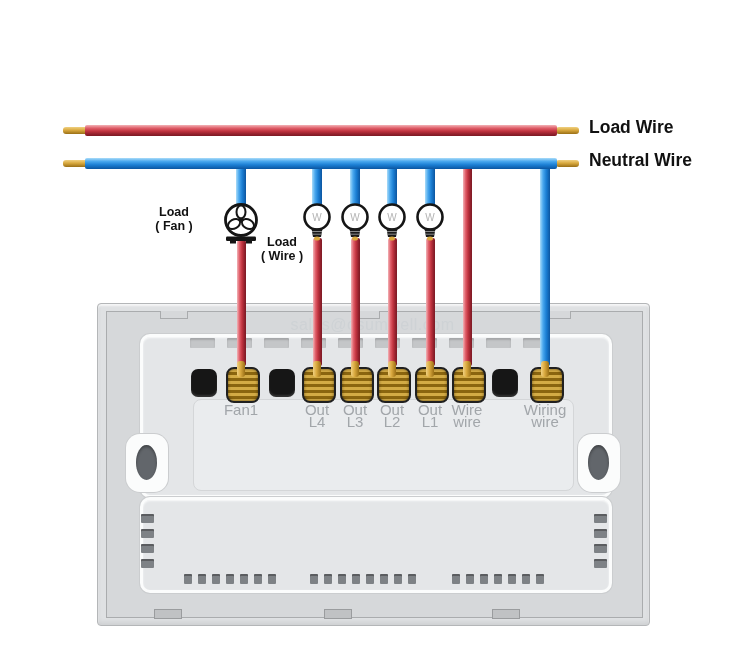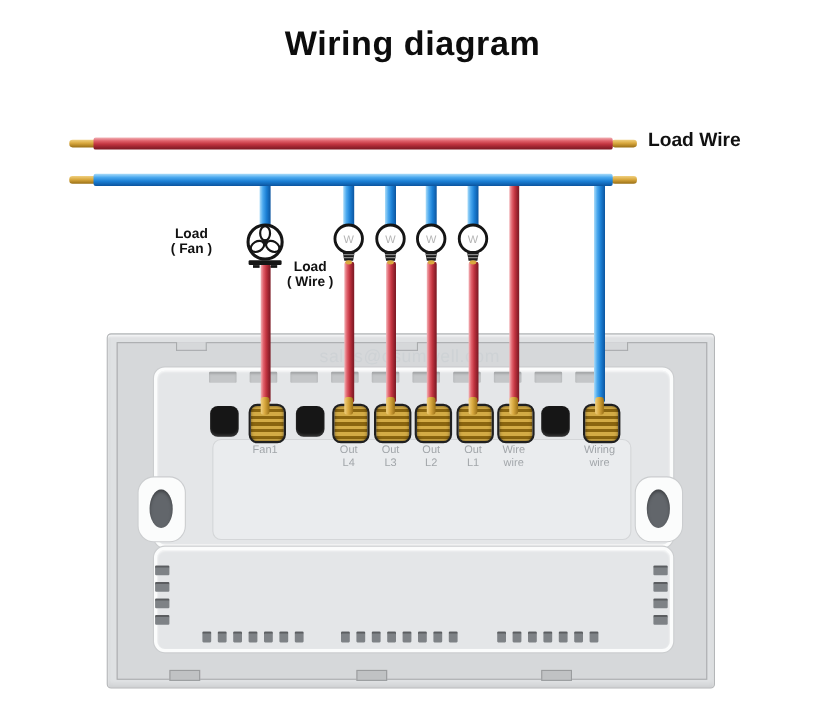--- a/index.html
+++ b/index.html
@@ -33,36 +33,35 @@
     box-shadow:0 0 0 1px #cbcdcf;}
   .screw{width:21px;height:35px;background:#62666b;border-radius:50%;
     box-shadow:inset 0 2px 3px rgba(0,0,0,.35);}
   .labels-box{left:193px;top:399px;width:379px;height:90px;background:#eaecee;
     border:1px solid #d4d6d8;border-radius:8px;}
   .terminal-black{width:26px;height:28px;background:#161616;border-radius:7px;
     box-shadow:inset 0 -2px 2px rgba(255,255,255,.12);}
   .terminal-gold{width:30px;height:32px;border:2px solid #202020;border-radius:8px;
     background:repeating-linear-gradient(to bottom,#d3ab45 0 3px,#8a650f 3px 6px);
     box-shadow:inset 0 0 3px rgba(0,0,0,.5);}
-  .t-label{width:48px;text-align:center;font-size:10px;line-height:12px;color:#a2a6aa;}
+  .t-label{width:48px;text-align:center;font-size:15px;line-height:12px;color:#a2a6aa;}
   .vent{background:#c4c6c8;box-shadow:inset 0 2px 2px rgba(0,0,0,.16);border-radius:1px;}
   .vent-dark{background:#7e8286;box-shadow:inset 0 2px 0 rgba(0,0,0,.28);border-radius:1px;}
   .notch-top{background:#d6d8da;border:1px solid #a9abad;border-top:none;}
   .notch-bot{background:#c0c2c4;border:1px solid #9a9c9e;}
   .watermark{left:97px;top:316px;width:551px;text-align:center;font-size:16px;
     color:#ced2d5;letter-spacing:0.5px;}
   .legend{font-size:17.5px;font-weight:700;color:#111;white-space:nowrap;}
   .load-label{font-size:12.5px;line-height:14px;font-weight:700;color:#111;text-align:center;}
 </style>
 </head>
 <body>
 
 <div class="stage">
 
-  <div class="abs title">Wiring diagram</div>
 
   <div class="abs panel-outer"></div>
   <div class="abs panel-inner"></div>
 
   <div class="abs raised" style="left:140px;top:334px;width:466px;height:158px;"></div>
   <div class="abs raised" style="left:140px;top:497px;width:466px;height:90px;"></div>
 
   <div class="abs screw-pad" style="left:126px;top:434px;"></div>
   <div class="abs screw-pad" style="left:578px;top:434px;"></div>
   <div class="abs screw" style="left:136px;top:445px;"></div>
@@ -241,20 +240,21 @@
   </div>
 
   <div class="abs tip-h" style="left:63px;top:127px;width:25px;"></div>
   <div class="abs tip-h" style="left:556px;top:127px;width:23px;"></div>
   <div class="abs tip-h" style="left:63px;top:160px;width:25px;"></div>
   <div class="abs tip-h" style="left:556px;top:160px;width:23px;"></div>
   <div class="abs wire-h-red" style="left:85px;top:125px;width:472px;"></div>
   <div class="abs wire-h-blue" style="left:85px;top:158px;width:472px;"></div>
 
   <div class="abs legend" style="left:589px;top:117px;">Load Wire</div>
+  <div class="abs legend" style="left:589px;top:150px;">Neutral Wire</div>
 
   <div class="abs load-label" style="left:140px;top:205px;width:68px;">
     <div>Load</div>
     <div>( Fan )</div>
   </div>
   <div class="abs load-label" style="left:244px;top:235px;width:76px;">
     <div>Load</div>
     <div>( Wire )</div>
   </div>
 

